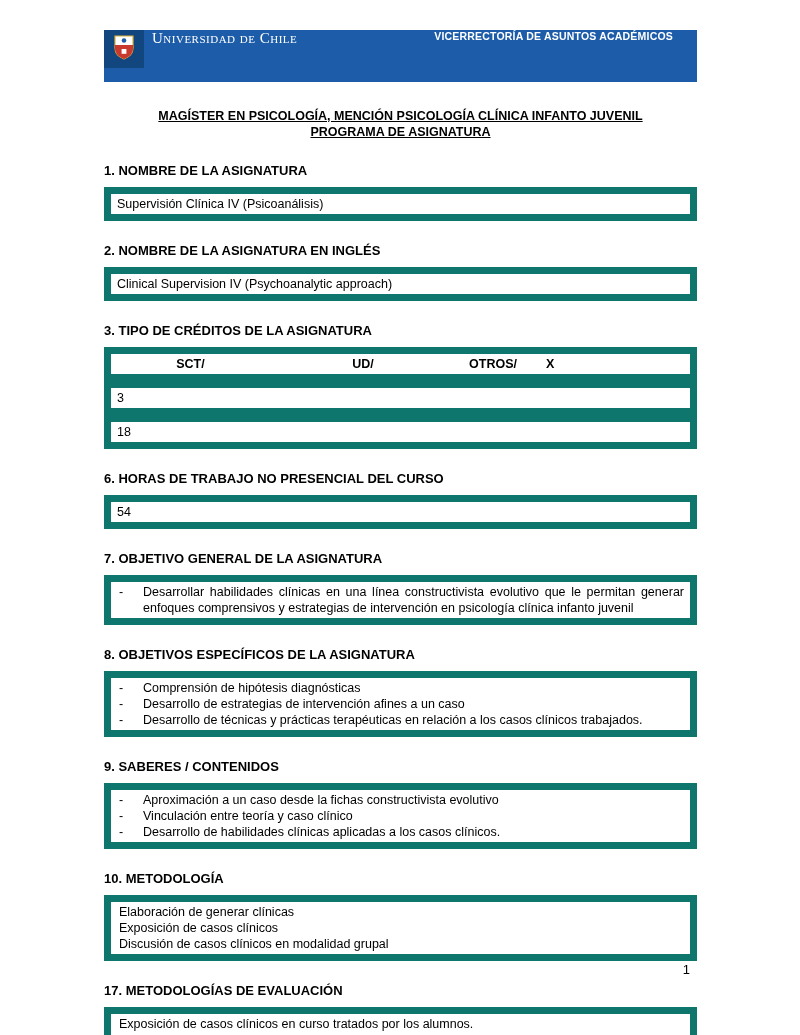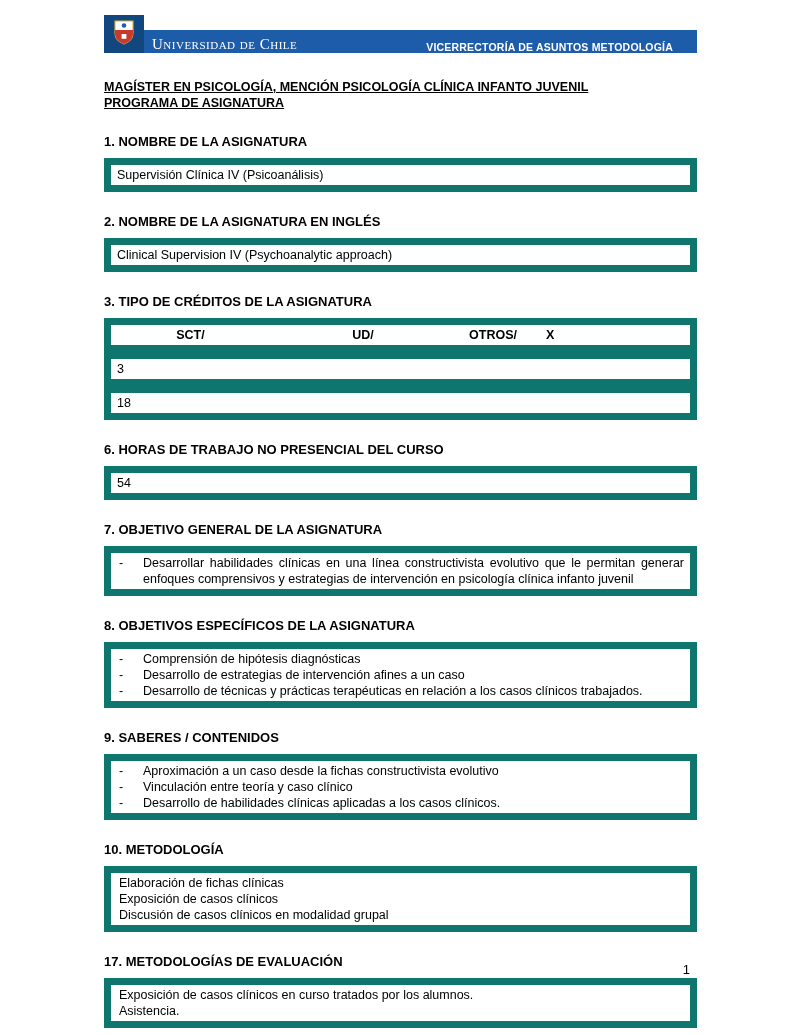--- a/index.html
+++ b/index.html
@@ -12,22 +12,22 @@
     height: 1035px;
     margin: 0 auto;
     background: #fff;
     padding: 30px 103px 0 104px;
     overflow: hidden;
   }
 
   
   .header-bar {
     display: flex;
-    align-items: flex-end;
-    height: 23px;
+    align-items: flex-start;
+    height: 52px;
     background: #1d5ca9;
   }
   .crest-box {
     width: 40px;
     height: 38px;
     background: #12467f;
     display: flex;
     align-items: center;
     justify-content: center;
     flex: none;
@@ -47,20 +47,21 @@
     font-weight: bold;
     font-size: 10.5px;
     letter-spacing: 0.2px;
     padding-right: 24px;
     white-space: nowrap;
   }
 
   
   .title-block {
     margin-top: 26px;
+    text-align: center;
     font-weight: bold;
     font-size: 12.5px;
     line-height: 1.3;
   }
   .title-block .tline { text-decoration: underline; }
 
   
   .sec-heading {
     font-size: 13px;
     font-weight: bold;
@@ -108,21 +109,21 @@
       <span>
         <svg width="22" height="26" viewBox="0 0 22 26" aria-hidden="true">
           <path d="M2 2 h18 v12 c0 6 -4 9 -9 11 c-5 -2 -9 -5 -9 -11 z" fill="#ffffff" stroke="#d9b23a" stroke-width="1.2"></path>
           <path d="M2 11 h18 v3 c0 6 -4 9 -9 11 c-5 -2 -9 -5 -9 -11 z" fill="#c8392e"></path>
           <circle cx="11" cy="6.5" r="2.3" fill="#1d5ca9"></circle>
           <rect x="8.6" y="15" width="4.8" height="4.8" fill="#ffffff"></rect>
         </svg>
       </span>
     </div>
     <span class="univ-name">Universidad de Chile</span>
-    <span class="dept">VICERRECTORÍA DE ASUNTOS METODOLOGÍA</span>
+    <span class="dept">VICERRECTORÍA DE ASUNTOS ACADÉMICOS</span>
   </div>
 
   <div class="title-block">
     <div class="tline">MAGÍSTER EN PSICOLOGÍA, MENCIÓN PSICOLOGÍA CLÍNICA INFANTO JUVENIL</div>
     <div class="tline">PROGRAMA DE ASIGNATURA</div>
   </div>
 
   <section>
     <h2 class="sec-heading">1. NOMBRE DE LA ASIGNATURA</h2>
     <div class="box">
@@ -208,21 +209,21 @@
       <div class="dash-row">
         <span class="dash">-</span>
         <span class="dash-text">Desarrollo de habilidades clínicas aplicadas a los casos clínicos.</span>
       </div>
     </div>
   </section>
 
   <section>
     <h2 class="sec-heading">10. METODOLOGÍA</h2>
     <div class="box">
-      <div class="plain-line">Elaboración de fichas clínicas</div>
+      <div class="plain-line">Elaboración de generar clínicas</div>
       <div class="plain-line">Exposición de casos clínicos</div>
       <div class="plain-line">Discusión de casos clínicos en modalidad grupal</div>
     </div>
   </section>
 
   <section>
     <h2 class="sec-heading">17. METODOLOGÍAS DE EVALUACIÓN</h2>
     <div class="box">
       <div class="plain-line">Exposición de casos clínicos en curso tratados por los alumnos.</div>
       <div class="plain-line">Asistencia.</div>

